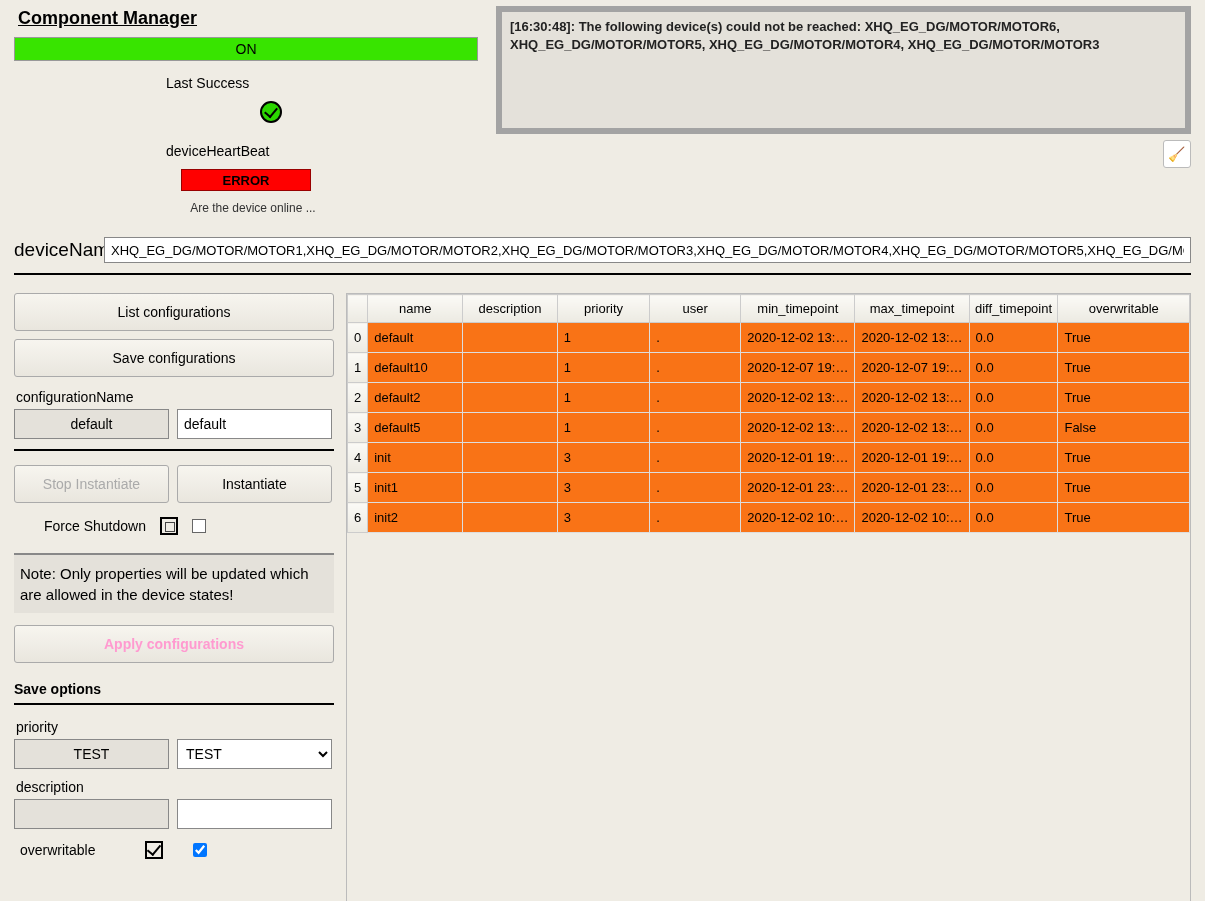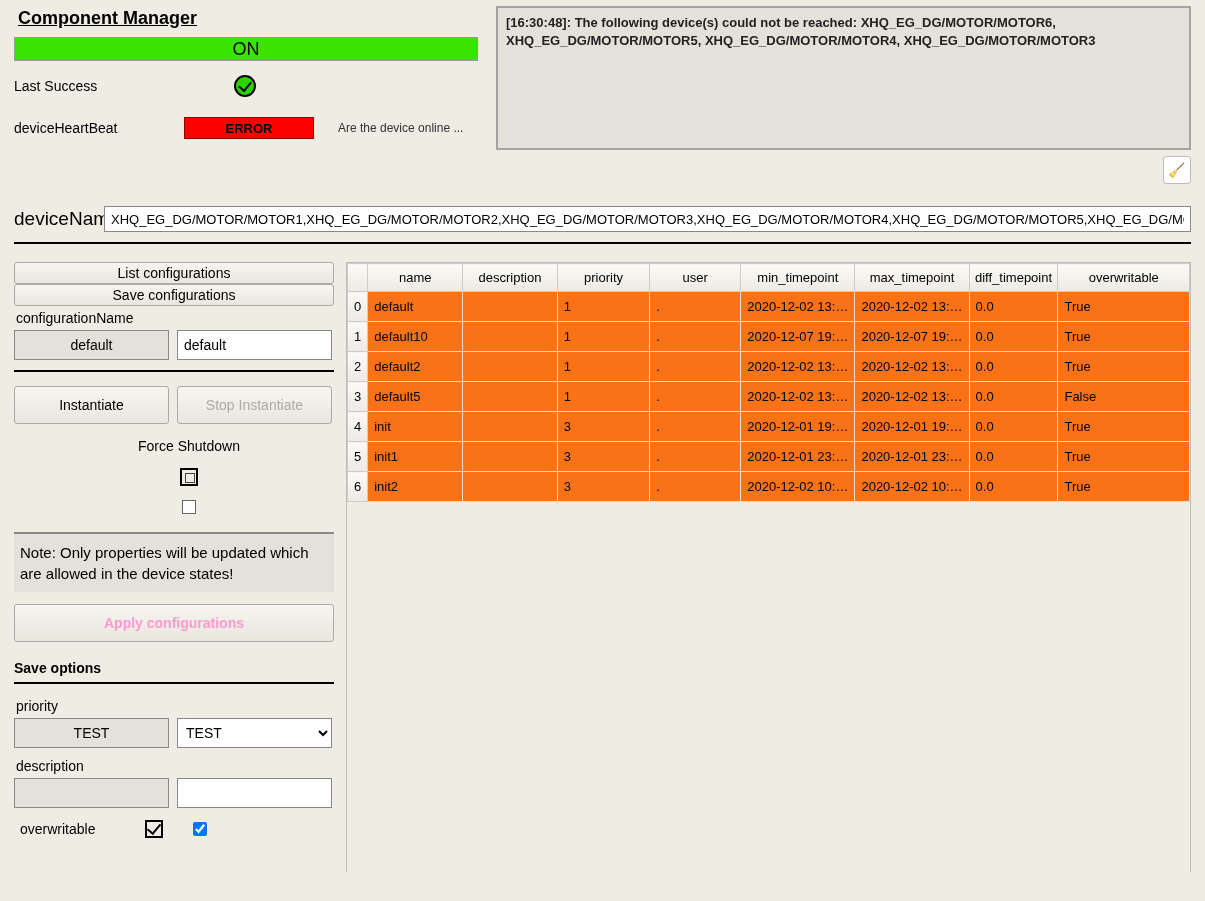--- a/index.html
+++ b/index.html
@@ -2,44 +2,44 @@
 <html><head>
 <meta charset="utf-8">
 <style>
 * { box-sizing: border-box; margin: 0; padding: 0; }
 body { font-family: Arial, sans-serif; font-size: 13px; background: #efece4; color: #000; width: 1205px; height: 901px; overflow: hidden; }
 .app { padding: 6px 14px 14px 14px; }
 .top-row { display: flex; gap: 18px; align-items: flex-start; }
 .left-panel { width: 464px; }
 .title { font-size: 18px; font-weight: 600; text-decoration: underline; margin: 2px 0 6px 4px; }
 .device-box { background: #e3e0da; border: 1px solid #999; padding: 2px; text-align: center; font-size: 16px; font-weight: 700; height: 32px; line-height: 28px; }
-.on-bar { background: #38e400; border: 1px solid #999; color: #000; font-size: 18px; text-align: center; height: 24px; line-height: 22px; margin-top: 8px; }
-.status-row { display: flex; align-items: center; margin-top: 14px; gap: 10px; }
+.on-bar { background: #38e400; border: 1px solid #999; color: #000; font-size: 14px; text-align: center; height: 24px; line-height: 22px; margin-top: 8px; }
+.status-row { display: flex; align-items: center; margin-top: 14px; gap: 10px; flex-direction: column; }
 .status-label { width: 160px; font-size: 14px; }
 .check-circle { width: 22px; height: 22px; border-radius: 50%; background: #2bd600; border: 2px solid #000; position: relative; margin-left: 50px; }
 .check-circle::after { content: ""; position: absolute; left: 5px; top: 2px; width: 6px; height: 10px; border: solid #000; border-width: 0 2px 2px 0; transform: rotate(40deg); }
 .error-box { background: #ff0000; color: #000000; font-weight: 600; text-align: center; width: 130px; height: 22px; line-height: 22px; border: 1px solid #900; }
 .hint { font-size: 12px; color: #333; margin-left: 14px; }
-.log-box { flex: 1; background: #e4e1da; border: 2px solid #a3a3a3; height: 144px; padding: 6px 8px; font-size: 13px; font-weight: 600; color: #222; line-height: 1.4; margin-top: 0;}
+.log-box { flex: 1; background: #e4e1da; border: 6px solid #a3a3a3; height: 128px; padding: 6px 8px; font-size: 13px; font-weight: 600; color: #222; line-height: 1.4; margin-top: 0;}
 .broom-btn { width: 28px; height: 28px; background: #fff; border: 1px solid #bbb; border-radius: 3px; display: flex; align-items: center; justify-content: center; float: right; margin-top: 6px; font-size: 14px; cursor: pointer;}
 .device-names-row { display: flex; align-items: center; gap: 10px; margin-top: 22px; }
 .device-names-label { font-size: 19px; width: 80px; }
 .device-names-input { flex: 1; height: 26px; border: 1px solid #888; background: #fff; padding: 0 6px; font-size: 13px; }
 .hr-thick { border: none; border-top: 2px solid #000; margin: 10px 0 18px 0; }
 .main-row { display: flex; gap: 12px; }
 .sidebar { width: 320px; }
-.btn { width: 100%; height: 22px; background: linear-gradient(#f7f5ef,#e9e6de); border: 1px solid #aaa; border-radius: 3px; font-size: 14px; cursor: pointer; }
+.btn { width: 100%; height: 38px; background: linear-gradient(#f7f5ef,#e9e6de); border: 1px solid #aaa; border-radius: 3px; font-size: 14px; cursor: pointer; margin-bottom: 8px; }
 .btn-disabled { color: #aaa; }
 .btn-half { width: 155px; height: 38px; background: linear-gradient(#f7f5ef,#e9e6de); border: 1px solid #aaa; border-radius: 3px; font-size: 14px; cursor: pointer;}
 .field-label { font-size: 14px; margin: 4px 0 4px 2px; }
 .dual-row { display: flex; gap: 8px; margin-bottom: 10px; }
 .gray-box { width: 155px; height: 30px; background: #e4e1da; border: 1px solid #888; text-align: center; line-height: 28px; font-size: 14px; }
 .txt-input { width: 155px; height: 30px; border: 1px solid #888; background: #fff; padding: 0 6px; font-size: 14px; }
 .sep { border: none; border-top: 2px solid #000; margin: 6px 0 14px 0; }
-.force-row { display: flex; align-items: center; gap: 14px; margin-top: 14px; font-size: 14px; justify-content: flex-start; padding-left: 30px; flex-direction: column;}
+.force-row { display: flex; align-items: center; gap: 14px; margin-top: 14px; font-size: 14px; justify-content: flex-start; padding-left: 30px;}
 .check-outline { width: 18px; height: 18px; border: 2px solid #000; display:inline-block; position:relative;}
 .check-outline.inner::after{content:"";position:absolute;left:3px;top:3px;width:8px;height:8px;border:1px solid #444;}
 .check-plain { width: 14px; height: 14px; border: 1px solid #666; background:#fff; display:inline-block;}
 .note-box { background: #e4e1da; border-top: 2px solid #888; padding: 8px 6px; font-size: 15px; line-height: 1.4; margin-top: 18px; }
 .apply-btn { width: 100%; height: 38px; background: linear-gradient(#f7f5ef,#e9e6de); border: 1px solid #aaa; border-radius: 3px; font-size: 14px; font-weight: 700; color: #ff9ad0; margin-top: 12px; cursor:pointer;}
 .save-hdr { font-size: 14px; font-weight: 700; margin-top: 18px; }
 .select { width: 155px; height: 30px; border: 1px solid #888; background: #fff; font-size: 14px; padding: 0 4px;}
 .overwrit-row { display: flex; align-items: center; gap: 30px; margin-top: 12px; font-size: 14px; padding-left: 6px;}
 .check-checked { width: 18px; height: 18px; border: 2px solid #000; position: relative; display:inline-block;}
 .check-checked::after { content: ""; position: absolute; left: 3px; top: -1px; width: 6px; height: 11px; border: solid #000; border-width: 0 2px 2px 0; transform: rotate(40deg); }
@@ -89,22 +89,22 @@
 
       <div class="field-label">configurationName</div>
       <div class="dual-row">
         <div class="gray-box">default</div>
         <input class="txt-input" value="default" style="">
       </div>
 
       <hr class="sep">
 
       <div class="dual-row">
+        <button class="btn-half btn-disabled">Stop Instantiate</button>
         <button class="btn-half">Instantiate</button>
-        <button class="btn-half btn-disabled">Stop Instantiate</button>
       </div>
 
       <div class="force-row">
         <span>Force Shutdown</span>
         <span class="check-outline inner"></span>
         <span class="check-plain"></span>
       </div>
 
       <div class="note-box">Note: Only properties will be updated which are allowed in the device states!</div>
 

